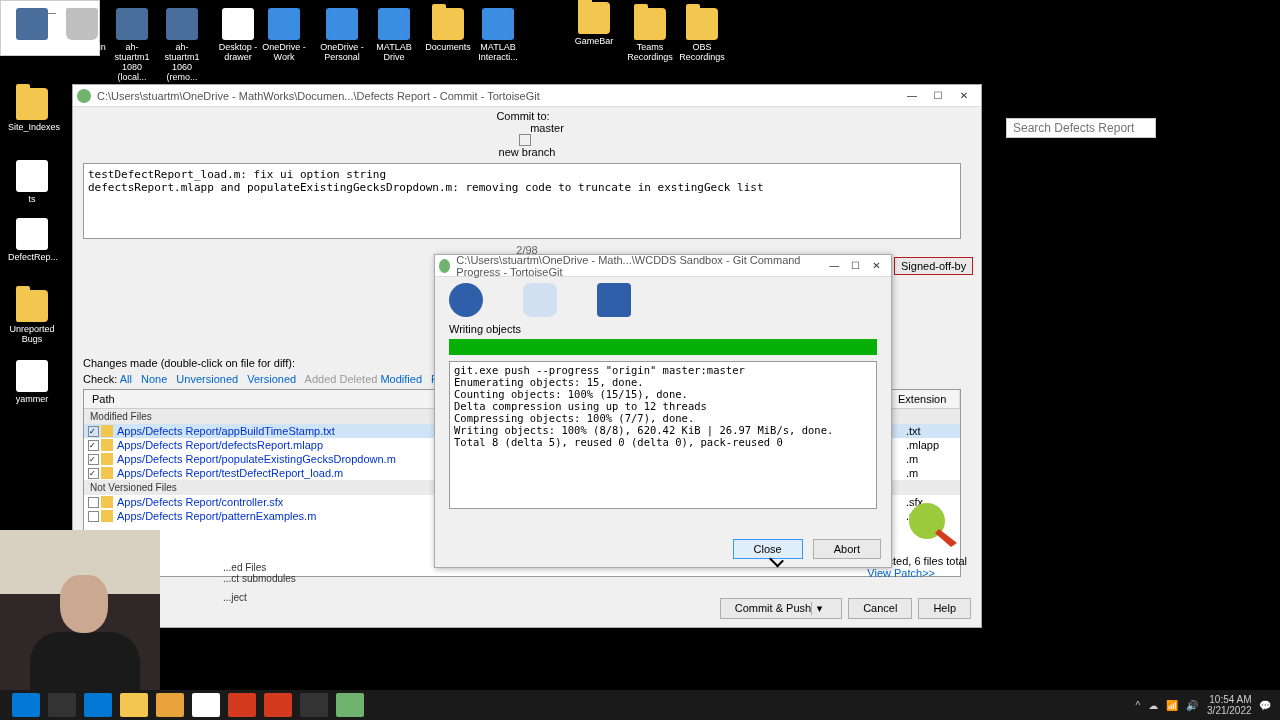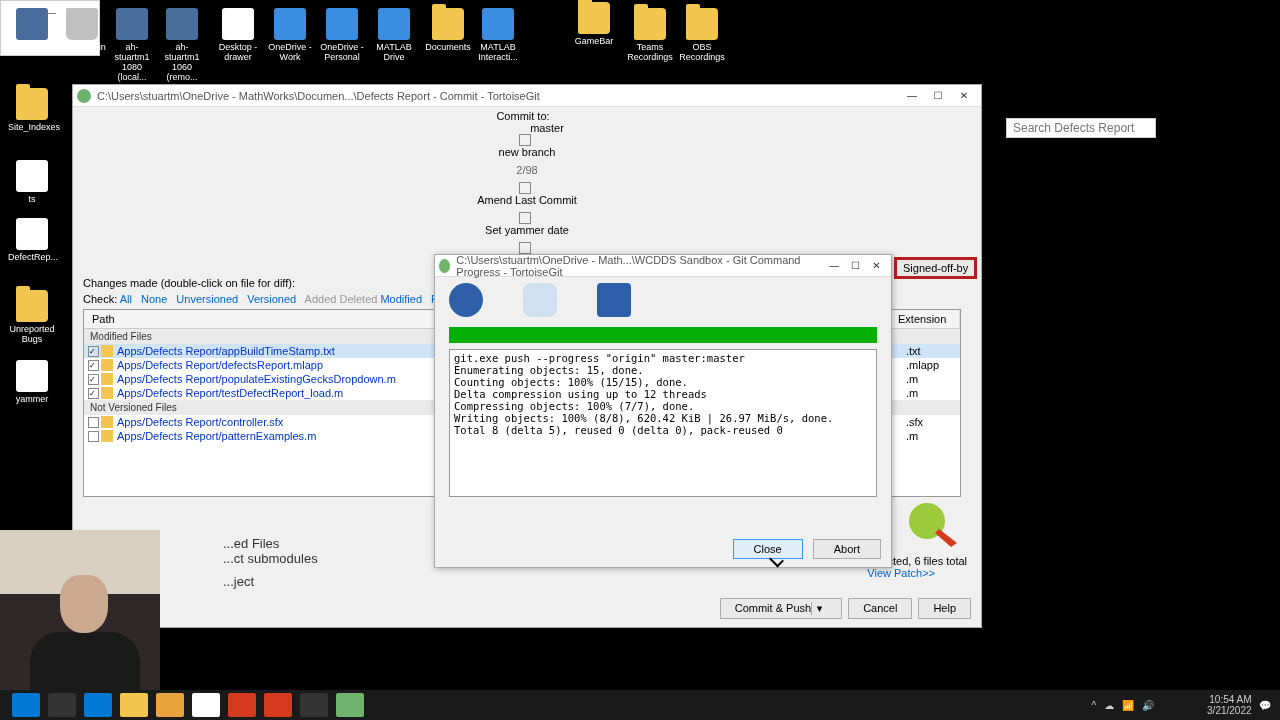--- a/index.html
+++ b/index.html
@@ -65,21 +65,21 @@
 
 
 .bgwin { left: 1065px; top: 80px; width: 100px; height: 56px; background: #fff; border: 1px solid #ccc; }
 .bgwin .tb { height: 22px; display: flex; justify-content: flex-end; align-items: center; font-size: 10px; gap: 10px; padding-right: 6px; color: #555; }
 .search { position: absolute; left: 1006px; top: 118px; width: 150px; height: 20px; background: #fff; border: 1px solid #ccc; font-size: 12px; padding: 2px 6px; color: #888; }
 
 
 .taskbar { position: absolute; left: 0; bottom: 0; width: 1280px; height: 30px; background: #1a1a1a; display: flex; align-items: center; padding: 0 8px; }
 .taskbar .tb-item { width: 28px; height: 24px; margin: 0 4px; background: #333; border-radius: 2px; }
 .taskbar .tb-right { margin-left: auto; display: flex; align-items: center; color: #ccc; font-size: 10px; gap: 8px; }
-.clock { text-align: right; line-height: 1.1; margin-left: 44px; }
+.clock { text-align: right; line-height: 1.1; }
 
 
 .webcam { position: absolute; left: 0; bottom: 30px; width: 160px; height: 160px; background: linear-gradient(#d8d0c0 40%, #302828 40%); z-index: 50; }
 .webcam .head { position: absolute; left: 60px; top: 45px; width: 48px; height: 58px; background: #cba890; border-radius: 40% 40% 45% 45%; }
 .webcam .body { position: absolute; left: 30px; bottom: 0; width: 110px; height: 58px; background: #1a1a1a; border-radius: 30px 30px 0 0; }
 </style>
 </head>
 <body>
 
 <div class="desktop">
@@ -97,21 +97,21 @@
         <div>ah-stuartm1 1080 (local...</div>
       </div>
       <div class="dicon" style="left: 158px; top: 8px;">
         <div class="ic pc"></div>
         <div>ah-stuartm1 1060 (remo...</div>
       </div>
       <div class="dicon" style="left: 214px; top: 8px;">
         <div class="ic white"></div>
         <div>Desktop - drawer</div>
       </div>
-      <div class="dicon" style="left: 266px; top: 8px; text-align: center;">
+      <div class="dicon" style="left: 260px; top: 8px; text-align: center;">
         <div class="ic "></div>
         <div>OneDrive - Work</div>
       </div>
       <div class="dicon" style="left: 318px; top: 8px;">
         <div class="ic "></div>
         <div>OneDrive - Personal</div>
       </div>
       <div class="dicon" style="left: 370px; top: 8px;">
         <div class="ic "></div>
         <div>MATLAB Drive</div>
@@ -177,20 +177,22 @@
     <span class="wbtn">☐</span>
     <span class="wbtn">✕</span>
   </div>
   <div class="row">
     <label>Commit to:</label>
     <span style="margin-left:40px">master</span>
     <span style="flex:1"></span>
     <span class="chk"></span>
     <span>new branch</span>
   </div>
+  <div class="msgbox">testDefectReport_load.m: fix ui option string
+defectsReport.mlapp and populateExistingGecksDropdown.m: removing code to truncate in exstingGeck list</div>
   <div class="row" style="justify-content:flex-end;color:#666">2/98</div>
   <div class="row">
       <span class="chk"></span>
       <span>Amend Last Commit</span>
     </div>
   <div class="row">
       <span class="chk"></span>
       <span>Set yammer date</span>
     </div>
   <div class="row">
@@ -255,51 +257,52 @@
   <div class="status-line">
     <span>selected, 6 files total</span><br>
     <a href="#" class="view-patch">View Patch&gt;&gt;</a>
   </div>
   <div class="tortoise-logo">
     <svg viewBox="0 0 56 56">
         <circle cx="22" cy="30" r="18" fill="#9bca3c"></circle>
         <path d="M34 38 l18 14 -6 4 -16-14z" fill="#d43a1e"></path>
       </svg>
   </div>
-  <div style="position:absolute;left:150px;bottom:38px;font-size:13px;color:#333">
+  <div style="position:absolute;left:150px;bottom:24px;font-size:10px;color:#333">
     <div>...ed Files</div>
     <div>...ct submodules</div>
     <div style="margin-top:8px">...ject</div>
   </div>
   <div class="btns">
     <span class="btn btn-split">
         <span>Commit &amp; Push</span>
         <span class="drop">▾</span>
       </span>
     <span class="btn">Cancel</span>
     <span class="btn">Help</span>
   </div>
 </div>
 
-<div style="position:absolute;left:894px;top:257px;font-size:11px;border:3px solid #b91c1c;background:#e9e9e9;padding:2px 6px">Signed-off-by</div>
+<div style="position:absolute;left:894px;top:257px;font-size:11px;border:1px solid #b91c1c;background:#e9e9e9;padding:2px 6px">Signed-off-by</div>
 
 <div class="win progress">
   <div class="titlebar">
     <span class="ticon"></span>
     <span>C:\Users\stuartm\OneDrive - Math...\WCDDS Sandbox - Git Command Progress - TortoiseGit</span>
     <span class="spacer"></span>
     <span class="wbtn">—</span>
     <span class="wbtn">☐</span>
     <span class="wbtn">✕</span>
   </div>
   <div class="prog-icons">
     <div class="picon"></div>
     <div class="picon cloud"></div>
     <div class="picon folder"></div>
   </div>
+  <div class="prog-status">Writing objects</div>
   <div class="prog-bar"></div>
   <div class="prog-output">git.exe push --progress "origin" master:master
 Enumerating objects: 15, done.
 Counting objects: 100% (15/15), done.
 Delta compression using up to 12 threads
 Compressing objects: 100% (7/7), done.
 Writing objects: 100% (8/8), 620.42 KiB | 26.97 MiB/s, done.
 Total 8 (delta 5), reused 0 (delta 0), pack-reused 0</div>
   <div class="btns">
     <span class="btn" style="padding:3px 20px;background:#e0eef9;border-color:#3399ff">Close</span>

